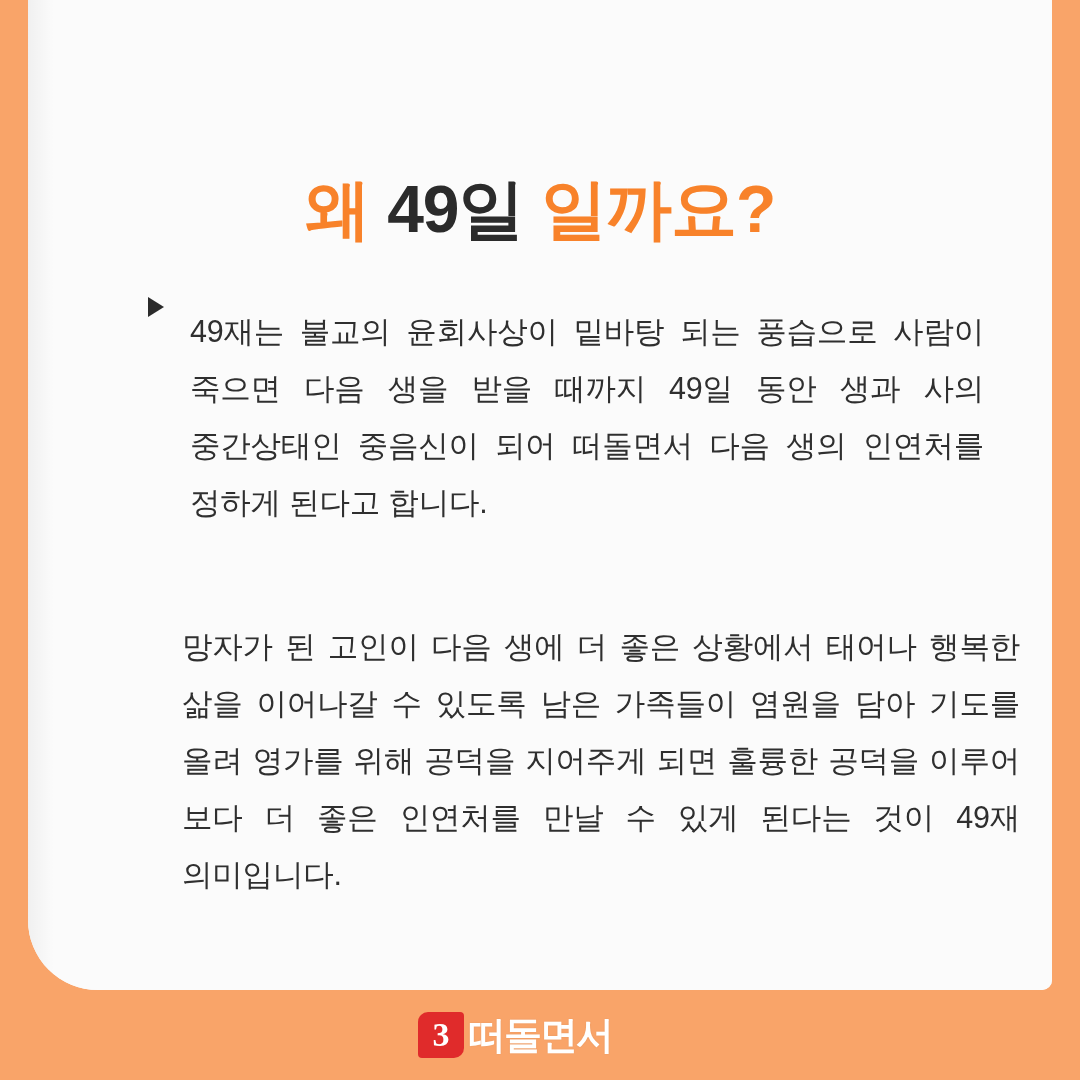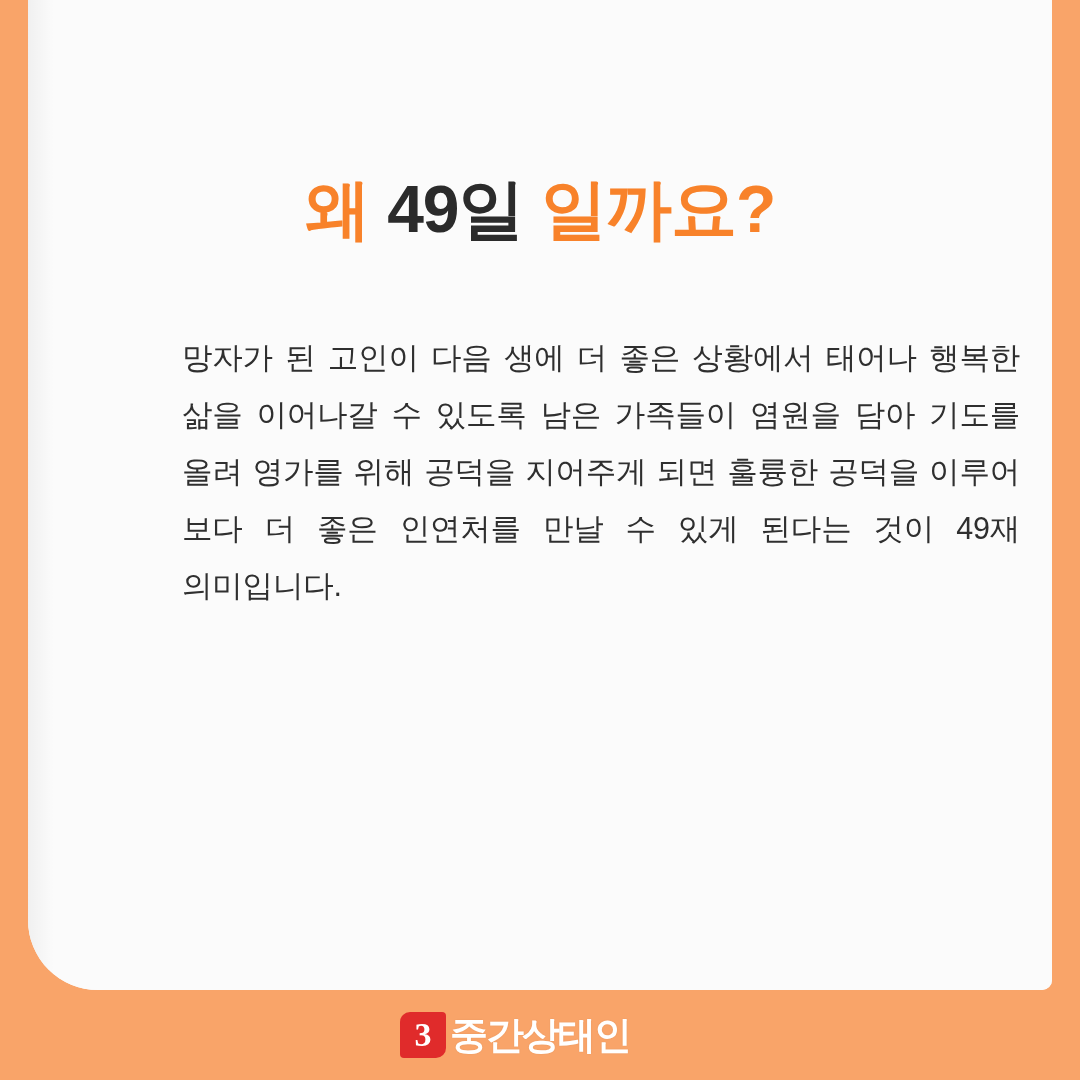--- a/index.html
+++ b/index.html
@@ -151,28 +151,36 @@
 
   <div class="panel">
     <div class="panel-inner">
 
       <h1 class="title">
         <span class="hl">왜 </span><span class="dk">49일 </span><span class="hl">일까요?</span>
       </h1>
 
       <div class="body-block">
 
+        <div class="para-row">
+          <div class="bullet">
+            <svg width="20" height="22" viewBox="0 0 20 22" aria-hidden="true">
+              <polygon points="2,1 18,11 2,21" fill="#2b2b2b"></polygon>
+            </svg>
+          </div>
+          <p class="para">49재는 불교의 윤회사상이 밑바탕 되는 풍습으로 사람이 죽으면 다음 생을 받을 때까지 49일 동안 생과 사의 중간상태인 중음신이 되어 떠돌면서 다음 생의 인연처를 정하게 된다고 합니다.</p>
+        </div>
 
         <p class="para-2">망자가 된 고인이 다음 생에 더 좋은 상황에서 태어나 행복한 삶을 이어나갈 수 있도록 남은 가족들이 염원을 담아 기도를 올려 영가를 위해 공덕을 지어주게 되면 훌륭한 공덕을 이루어 보다 더 좋은 인연처를 만날 수 있게 된다는 것이 49재 의미입니다.</p>
 
       </div>
 
     </div>
   </div>
 
   <div class="footer">
     <div class="logo">
       <div class="logo-badge">3</div>
-      <div class="logo-text">중간상태인</div>
+      <div class="logo-text">떠돌면서</div>
     </div>
   </div>
 
 </div>
 
 </body></html>

